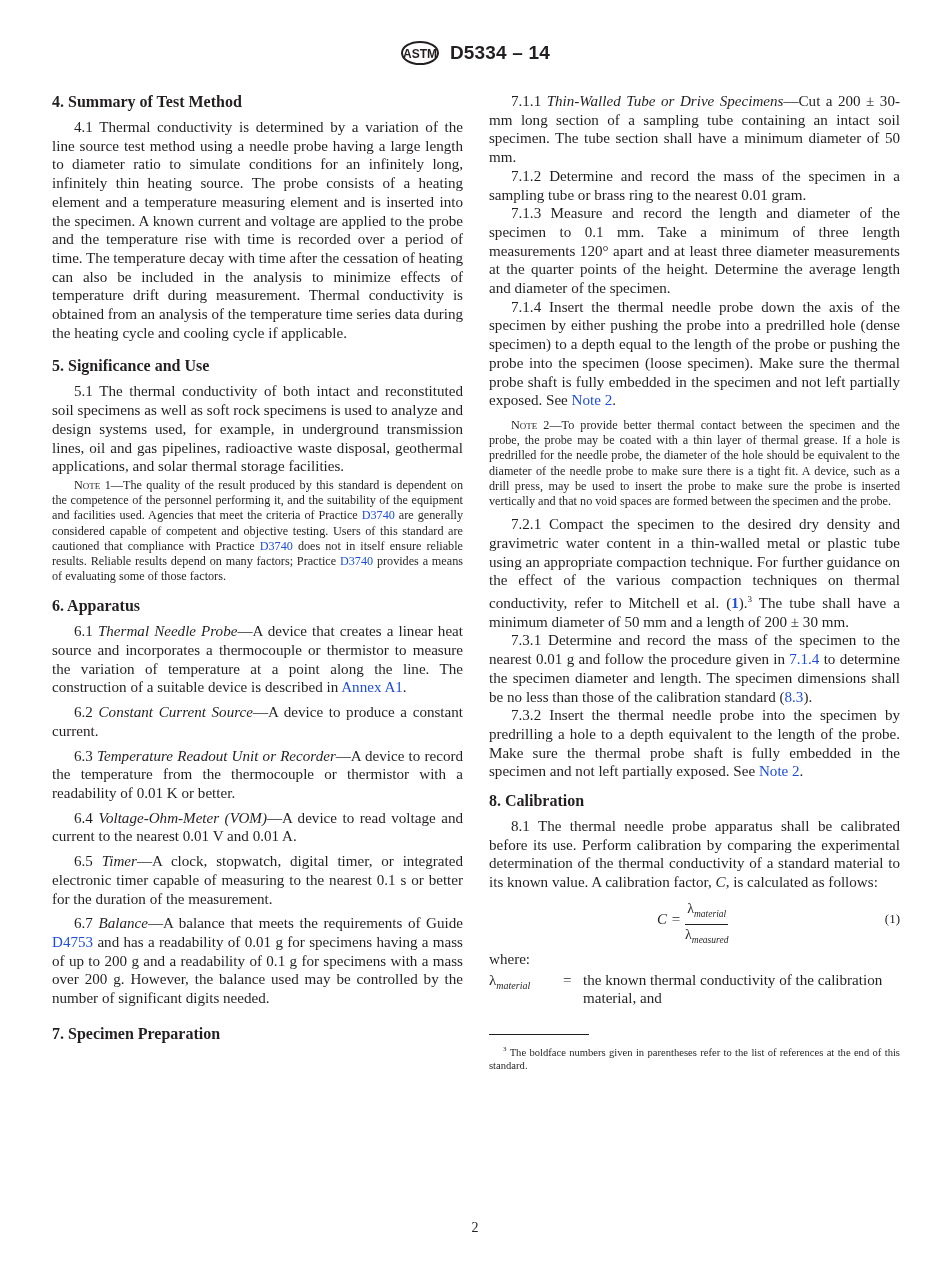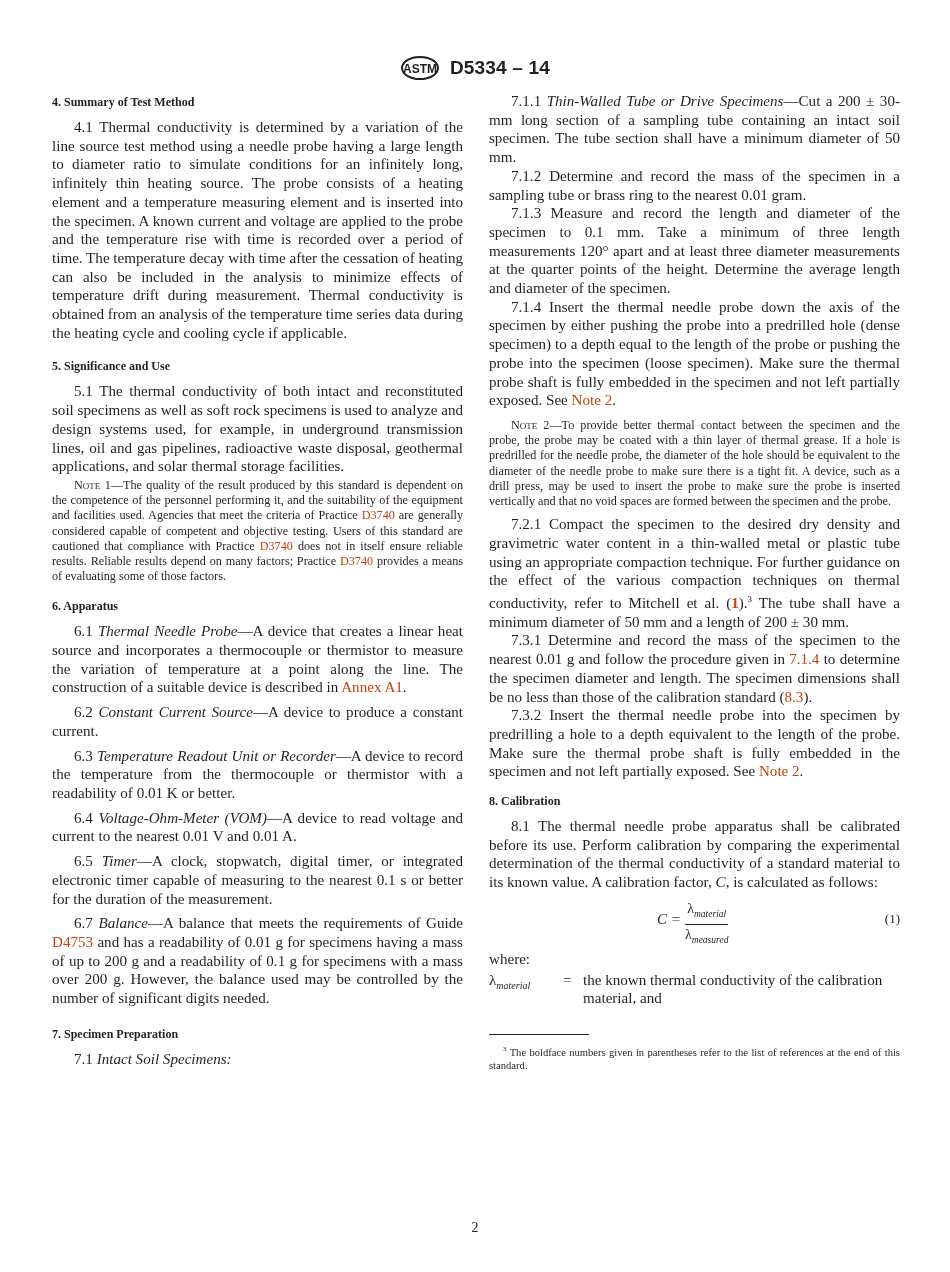--- a/index.html
+++ b/index.html
@@ -1,29 +1,29 @@
 <!DOCTYPE html>
 <html><head>
 <meta charset="utf-8">
 <style>
   html, body { margin:0; padding:0; background:#fff; }
   body { width:950px; height:1272px; position:relative; overflow:hidden;
          font-family:"Liberation Serif","DejaVu Serif",serif; color:#231f20; }
-  .header { position:absolute; top:55px; left:0; width:950px; text-align:center; }
+  .header { position:absolute; top:40px; left:0; width:950px; text-align:center; }
   .header .logo { display:inline-block; vertical-align:middle; width:40px; height:26px; margin-right:6px; }
   .header .code { display:inline-block; vertical-align:middle; font-family:"Liberation Sans","DejaVu Sans",sans-serif; font-weight:bold; font-size:19px; letter-spacing:0.2px; }
   .col { position:absolute; top:92px; width:411px; font-size:15.1px; line-height:18.7px; text-align:justify; }
   .col.left { left:52px; }
   .col.right { left:489px; }
-  h2 { font-size:12px; font-weight:bold; margin:0 0 6px 0; line-height:20px; }
+  h2 { font-size:16px; font-weight:bold; margin:0 0 6px 0; line-height:20px; }
   p { margin:0; text-indent:22px; }
   p.sp { margin-bottom:6px;font-family:Liberation Serif, serif; }
   .note { font-size:12.2px; line-height:15.2px; text-indent:22px; margin:2px 0 6px 0; }
   .smallcaps { font-variant:small-caps; }
-  .link { color:#c2410c; }
+  .link { color:#1d4ed8; }
   i { font-style:italic; }
   .gap { height:14px; }
   .eq { position:relative; height:44px; margin:6px 0 8px 0; }
   .eq .lhs { position:absolute; left:168px; top:12px; font-style:italic; }
   .eq .frac { position:absolute; left:196px; top:2px; text-align:center; }
   .eq .frac .num { border-bottom:1px solid #231f20; padding:0 2px 1px 2px; font-size:14px; }
   .eq .frac .den { font-size:14px; padding-top:1px; }
   .eq sub { font-size:9.5px; font-style:italic; }
   .eq .eqnum { position:absolute; right:0; top:12px; font-size:13px; }
   .where-row { display:flex; }
@@ -58,21 +58,20 @@
   <div class="gap" style="height:6px"></div>
   <h2>6.  Apparatus</h2>
   <p class="sp"><span>6.1 </span><i>Thermal Needle Probe</i><span>—A device that creates a linear heat source and incorporates a thermocouple or thermistor to measure the variation of temperature at a point along the line. The construction of a suitable device is described in </span><span class="link">Annex A1</span><span>.</span></p>
   <p class="sp"><span>6.2 </span><i>Constant Current Source</i><span>—A device to produce a constant current.</span></p>
   <p class="sp"><span>6.3 </span><i>Temperature Readout Unit or Recorder</i><span>—A device to record the temperature from the thermocouple or thermistor with a readability of 0.01 K or better.</span></p>
   <p class="sp"><span>6.4 </span><i>Voltage-Ohm-Meter (VOM)</i><span>—A device to read voltage and current to the nearest 0.01 V and 0.01 A.</span></p>
   <p class="sp"><span>6.5 </span><i>Timer</i><span>—A clock, stopwatch, digital timer, or integrated electronic timer capable of measuring to the nearest 0.1 s or better for the duration of the measurement.</span></p>
   <p><span>6.7 </span><i>Balance</i><span>—A balance that meets the requirements of Guide </span><span class="link">D4753</span><span> and has a readability of 0.01 g for specimens having a mass of up to 200 g and a readability of 0.1 g for specimens with a mass over 200 g. However, the balance used may be controlled by the number of significant digits needed.</span></p>
   <div class="gap" style="height:16px"></div>
   <h2>7.  Specimen Preparation</h2>
-  <p><span>7.1 </span><i>Intact Soil Specimens:</i></p>
 </div>
 
 <div class="col right">
   <p><span>7.1.1 </span><i>Thin-Walled Tube or Drive Specimens</i><span>—Cut a 200 ± 30-mm long section of a sampling tube containing an intact soil specimen. The tube section shall have a minimum diameter of 50 mm.</span></p>
   <p>7.1.2  Determine and record the mass of the specimen in a sampling tube or brass ring to the nearest 0.01 gram.</p>
   <p>7.1.3  Measure and record the length and diameter of the specimen to 0.1 mm. Take a minimum of three length measurements 120° apart and at least three diameter measurements at the quarter points of the height. Determine the average length and diameter of the specimen.</p>
   <p><span>7.1.4  Insert the thermal needle probe down the axis of the specimen by either pushing the probe into a predrilled hole (dense specimen) to a depth equal to the length of the probe or pushing the probe into the specimen (loose specimen). Make sure the thermal probe shaft is fully embedded in the specimen and not left partially exposed. See </span><span class="link">Note 2</span><span>.</span></p>
   <p class="note" style="margin-top:8px"><span class="smallcaps">Note</span><span> 2—To provide better thermal contact between the specimen and the probe, the probe may be coated with a thin layer of thermal grease. If a hole is predrilled for the needle probe, the diameter of the hole should be equivalent to the diameter of the needle probe to make sure there is a tight fit. A device, such as a drill press, may be used to insert the probe to make sure the probe is inserted vertically and that no void spaces are formed between the specimen and the probe.</span></p>
   <p><span>7.2.1  Compact the specimen to the desired dry density and gravimetric water content in a thin-walled metal or plastic tube using an appropriate compaction technique. For further guidance on the effect of the various compaction techniques on thermal conductivity, refer to Mitchell et al. (</span><b class="link">1</b><span>).</span><sup style="font-size:9px">3</sup><span> The tube shall have a minimum diameter of 50 mm and a length of 200 ± 30 mm.</span></p>
   <p><span>7.3.1  Determine and record the mass of the specimen to the nearest 0.01 g and follow the procedure given in </span><span class="link">7.1.4</span><span> to determine the specimen diameter and length. The specimen dimensions shall be no less than those of the calibration standard (</span><span class="link">8.3</span><span>).</span></p>

